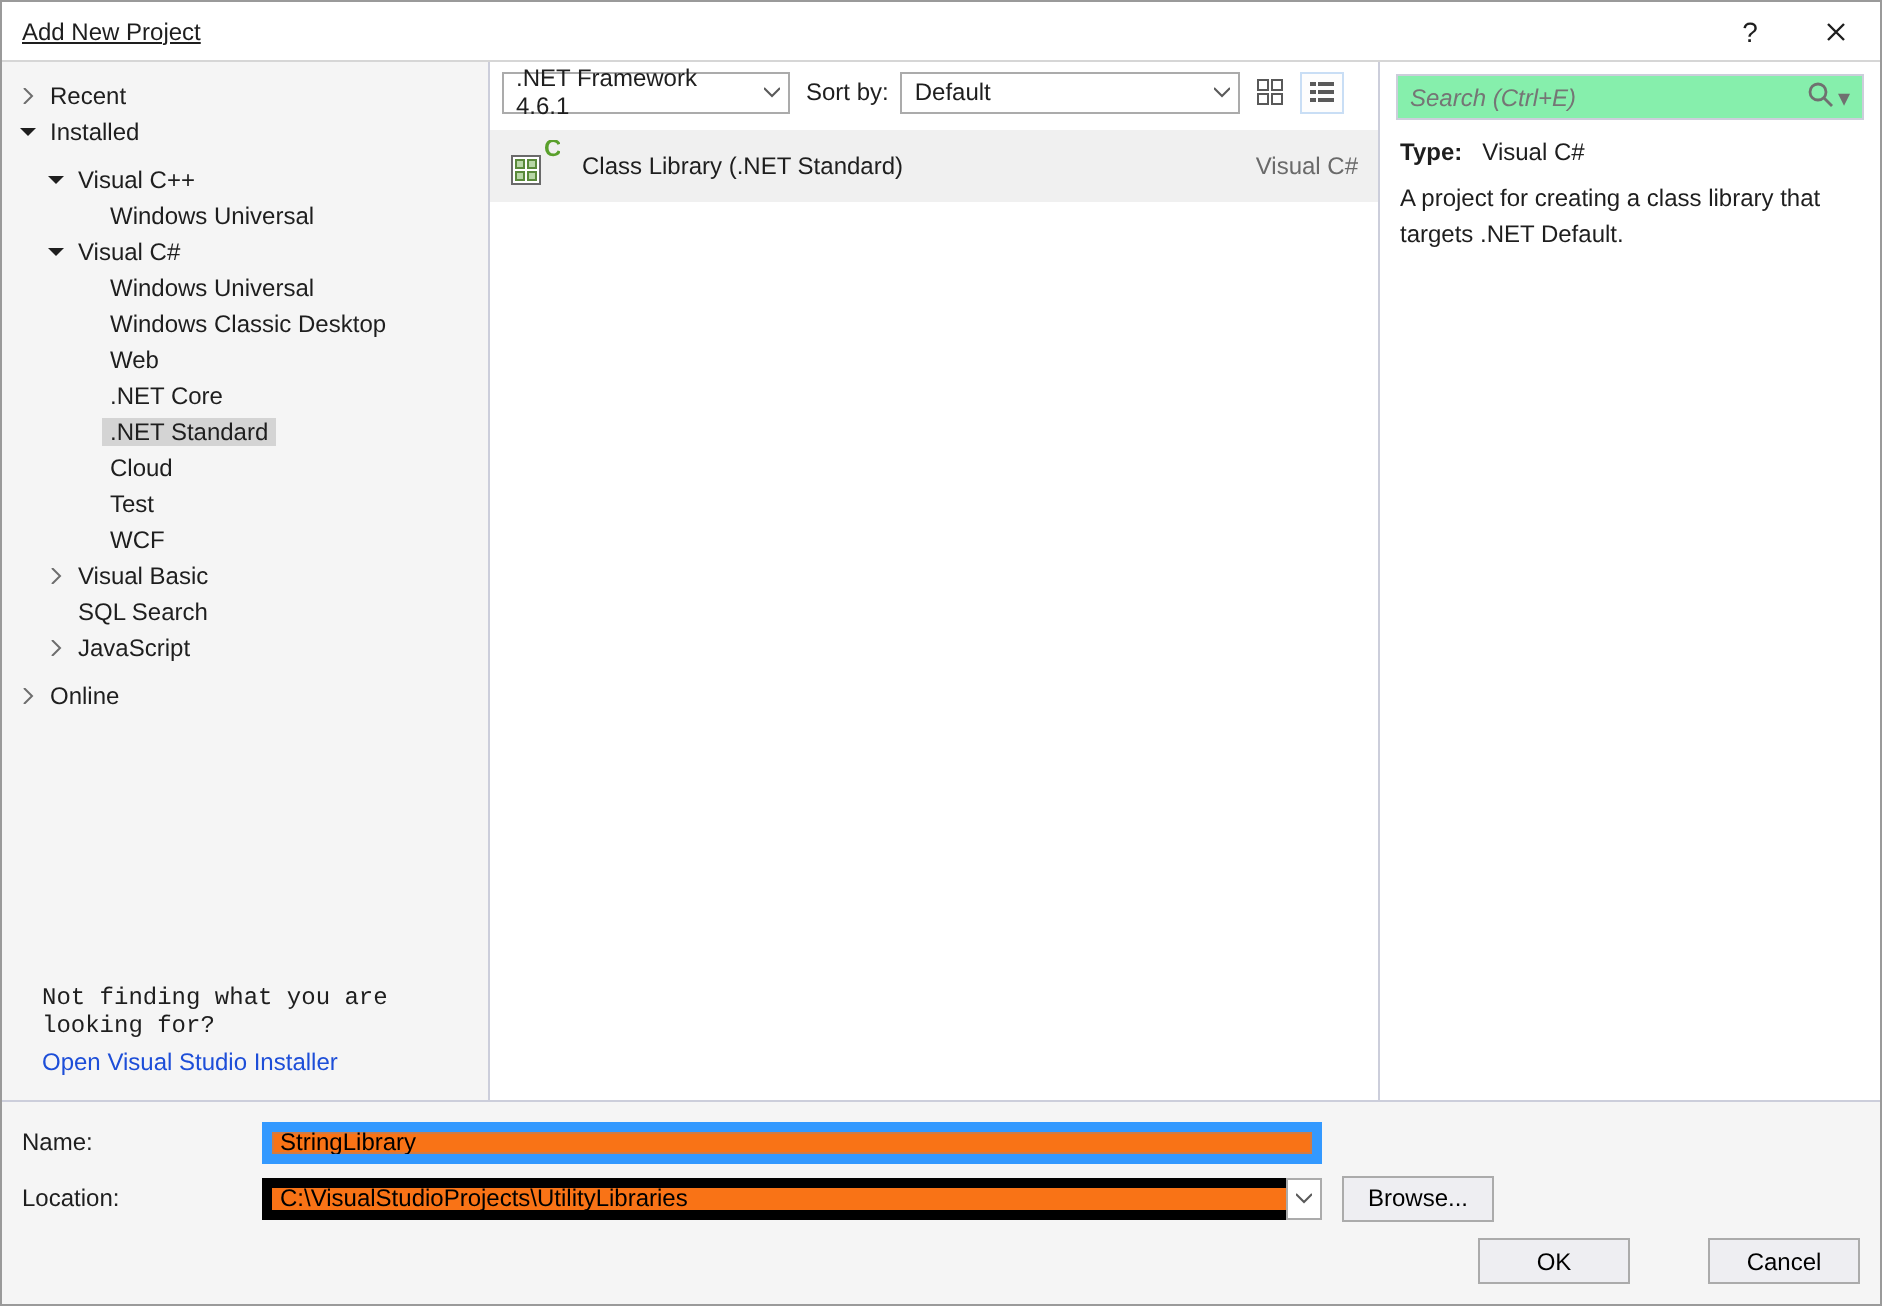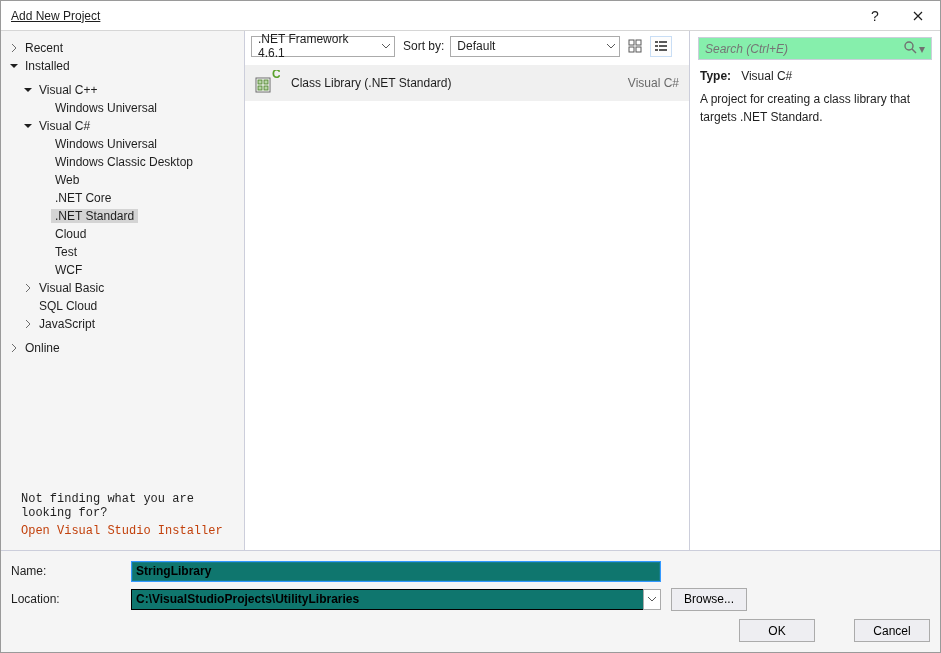--- a/index.html
+++ b/index.html
@@ -16,21 +16,21 @@
 .tree { flex: 1; overflow: auto; }
 .tree-item { display: flex; align-items: center; height: 18px; padding: 0 0 0 6px; cursor: default; white-space: nowrap; }
 .tree-item .tw { width: 14px; display: flex; justify-content: center; align-items: center; color: #6d6d6d; }
 .tree-item .tw svg { width: 8px; height: 8px; }
 .tree-label { padding: 0 4px; }
 .tree-item.selected .tree-label { background: #d4d4d4; }
 .indent1 { padding-left: 20px; }
 .indent2 { padding-left: 36px; }
 .sidebar-footer { padding: 10px 6px 12px 20px; }
 .sidebar-footer .hint { color: #1e1e1e; margin-bottom: 4px; font-family: Liberation Mono, monospace; }
-.sidebar-footer .link { color: #c2410c; cursor: pointer; font-family: Liberation Mono, monospace; }
+.sidebar-footer .link { color: #1d4ed8; cursor: pointer; }
 .center { flex: 1; display: flex; flex-direction: column; border-right: 1px solid #cccedb; }
 .toolbar { height: 30px; display: flex; align-items: center; gap: 4px; padding: 4px 6px; }
 .combo { height: 21px; border: 1px solid #ababab; background: #fff; display: flex; align-items: center; padding: 0 4px 0 6px; position: relative; justify-content: space-between; }
 .combo .arrow { margin-left: auto; padding-left: 6px; color: #595959; }
 .combo .arrow svg { width: 8px; height: 8px; }
 .fw-combo { width: 144px; }
 .sort-combo { width: 170px; }
 .sort-label { margin: 0 2px 0 4px; }
 .view-btn { width: 22px; height: 21px; border: 1px solid transparent; display: flex; align-items: center; justify-content: center; }
 .view-btn.active { border-color: #c9def5; background: #fdfdfd; }
@@ -43,21 +43,21 @@
 .tmpl-lang { color: #6a6a6a; }
 .right { width: 250px; display: flex; flex-direction: column; }
 .searchbox { margin: 6px 8px 8px 8px; height: 23px; border: 1px solid #cccedb; background: #86efac; display: flex; align-items: center; padding: 0 6px; }
 .searchbox input { border: none; outline: none; flex: 1; font-style: italic; color: #6d6d6d; background: transparent; }
 .searchbox .mag { color: #707070; }
 .desc { padding: 0 10px; line-height: 1.45; }
 .desc .type-line { margin-bottom: 6px; }
 .bottom { border-top: 1px solid #cccedb; background: #f5f5f5; padding: 8px 10px 10px 10px; }
 .form-row { display: flex; align-items: center; height: 24px; margin-bottom: 4px; }
 .form-row .lbl { width: 120px; }
-.text-input { flex: 1; height: 21px; border: 1px solid #000000; padding: 0 4px; background: #0f766e; outline: none; font-weight: bold; }
+.text-input { flex: 1; height: 21px; border: 5px solid #000000; padding: 0 4px; background: #f97316; outline: none; }
 .text-input.focused { border-color: #3399ff; box-shadow: 0 0 0 1px rgba(51,153,255,.2) inset; }
 .loc-combo { flex: 1; display: flex; }
 .loc-combo .text-input { flex: 1; border-right: none; }
 .loc-combo .dd { width: 18px; height: 21px; border: 1px solid #ababab; border-left: 1px solid #ababab; display: flex; align-items: center; justify-content: center; background: #fff; }
 .browse-btn, .dlg-btn { height: 23px; border: 1px solid #ababab; background: #eeeef2; padding: 0 14px; margin-left: 10px; }
 .browse-btn { width: 76px; padding: 0; }
 .dlg-btns { display: flex; justify-content: flex-end; margin-top: 8px; gap: 29px; }
 .dlg-btn { width: 76px; }
 </style>
 </head>
@@ -151,21 +151,21 @@
         <div class="tree-item indent1">
           <span class="tw">
               <svg viewBox="0 0 8 8">
                 <path d="M2 0 L6 4 L2 8" fill="none" stroke="#6d6d6d"></path>
               </svg>
             </span>
           <span class="tree-label">Visual Basic</span>
         </div>
         <div class="tree-item indent1">
             <span class="tw"></span>
-            <span class="tree-label">SQL Cloud</span>
+            <span class="tree-label">SQL Search</span>
           </div>
         <div class="tree-item indent1">
           <span class="tw">
               <svg viewBox="0 0 8 8">
                 <path d="M2 0 L6 4 L2 8" fill="none" stroke="#6d6d6d"></path>
               </svg>
             </span>
           <span class="tree-label">JavaScript</span>
         </div>
         <div style="height:6px"></div>
@@ -246,21 +246,21 @@
             </svg>
         </span>
         <span style="margin-left:2px;color:#707070">▾</span>
       </div>
       <div class="desc">
         <div class="type-line">
           <b>Type:</b>
           <span>&nbsp;</span>
           <span>Visual C#</span>
         </div>
-        <div>A project for creating a class library that targets .NET Standard.</div>
+        <div>A project for creating a class library that targets .NET Default.</div>
       </div>
     </div>
   </div>
 
   <div class="bottom">
     <div class="form-row">
       <div class="lbl">Name:</div>
       <input class="text-input focused" style="max-width: 530px;" value="StringLibrary">
     </div>
     <div class="form-row">

